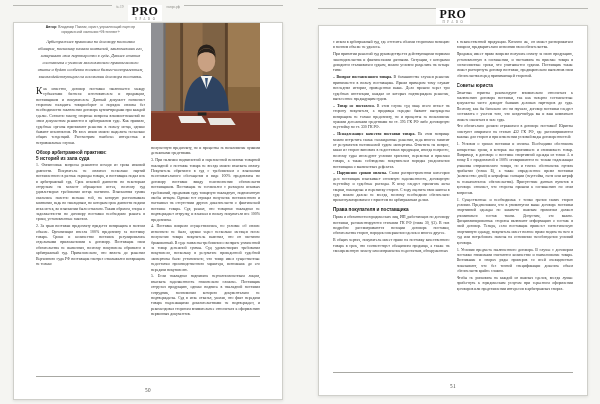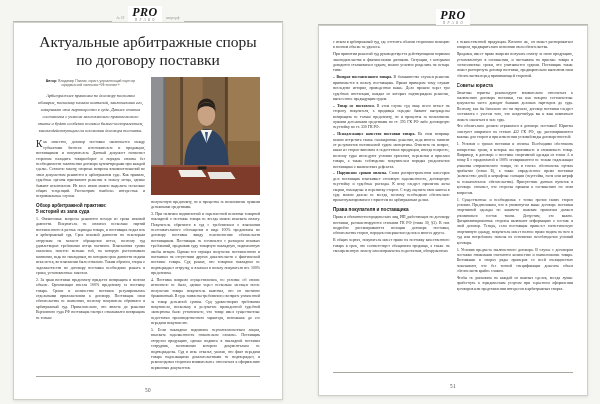--- a/index.html
+++ b/index.html
@@ -9,21 +9,21 @@
     font-family:"Liberation Serif","DejaVu Serif",serif;
     -webkit-font-smoothing:antialiased;
   }
   .page{
     position:absolute;background:#ffffff;border:1px solid #cfcfca;
     box-shadow:0 1px 3px rgba(0,0,0,0.10);box-sizing:border-box;
   }
   #left-page{left:13px;top:22px;width:270px;height:378px;}
   #right-page{left:318px;top:25px;width:270px;height:371px;}
 
-  .masthead{position:absolute;display:flex;align-items:flex-end;z-index:5;font-style:italic;}
+  .masthead{position:absolute;display:flex;align-items:flex-start;z-index:5;}
   #left-masthead{left:13px;top:5px;width:270px;height:17px;}
   #right-masthead{left:318px;top:8px;width:270px;height:17px;}
   .mast-rule{flex:1;height:1px;background:#b9b9b4;margin-bottom:0;}
   .mast-label{font-size:3.5px;color:#8e8e89;margin:0 4px 2px;white-space:nowrap;}
   .logo{text-align:center;line-height:1;padding:0 4px;background:#fff;}
   .logo-main{font-weight:700;font-size:12px;letter-spacing:0.5px;color:#141414;}
   .logo-sub{font-size:3px;letter-spacing:2.6px;color:#6f6f6a;margin-top:1px;padding-left:2px;}
 
   .page-title{
     text-align:center;font-size:15.5px;line-height:1.18;color:#232323;
@@ -80,24 +80,20 @@
 <div class="masthead" id="right-masthead">
   <div class="mast-rule"></div>
   <div class="logo">
     <div class="logo-main">PRO</div>
     <div class="logo-sub">ПРАВО</div>
   </div>
   <div class="mast-rule"></div>
 </div>
 
 <div class="page" id="left-page">
-  <h1 class="page-title">
-    <span style="display:block">Актуальные арбитражные споры</span>
-    <span style="display:block">по договору поставки</span>
-  </h1>
 
   <div class="cols" id="left-cols">
 
     <div class="col">
       <div class="author">
         <b>Автор:</b>
         <span>Владимир Павлик, юрист, управляющий партнер юридической компании «Интеллект»</span>
       </div>
       <div class="lede">Арбитражная практика по договору поставки обширна, поскольку немало компаний, заключавших его, завершает свое партнерство в суде. Данная статья составлена с учетом многолетнего практического опыта и будет особенно полезна бизнес-контрагентам, взаимодействующим на основании договора поставки.</div>
       <p class="b">

